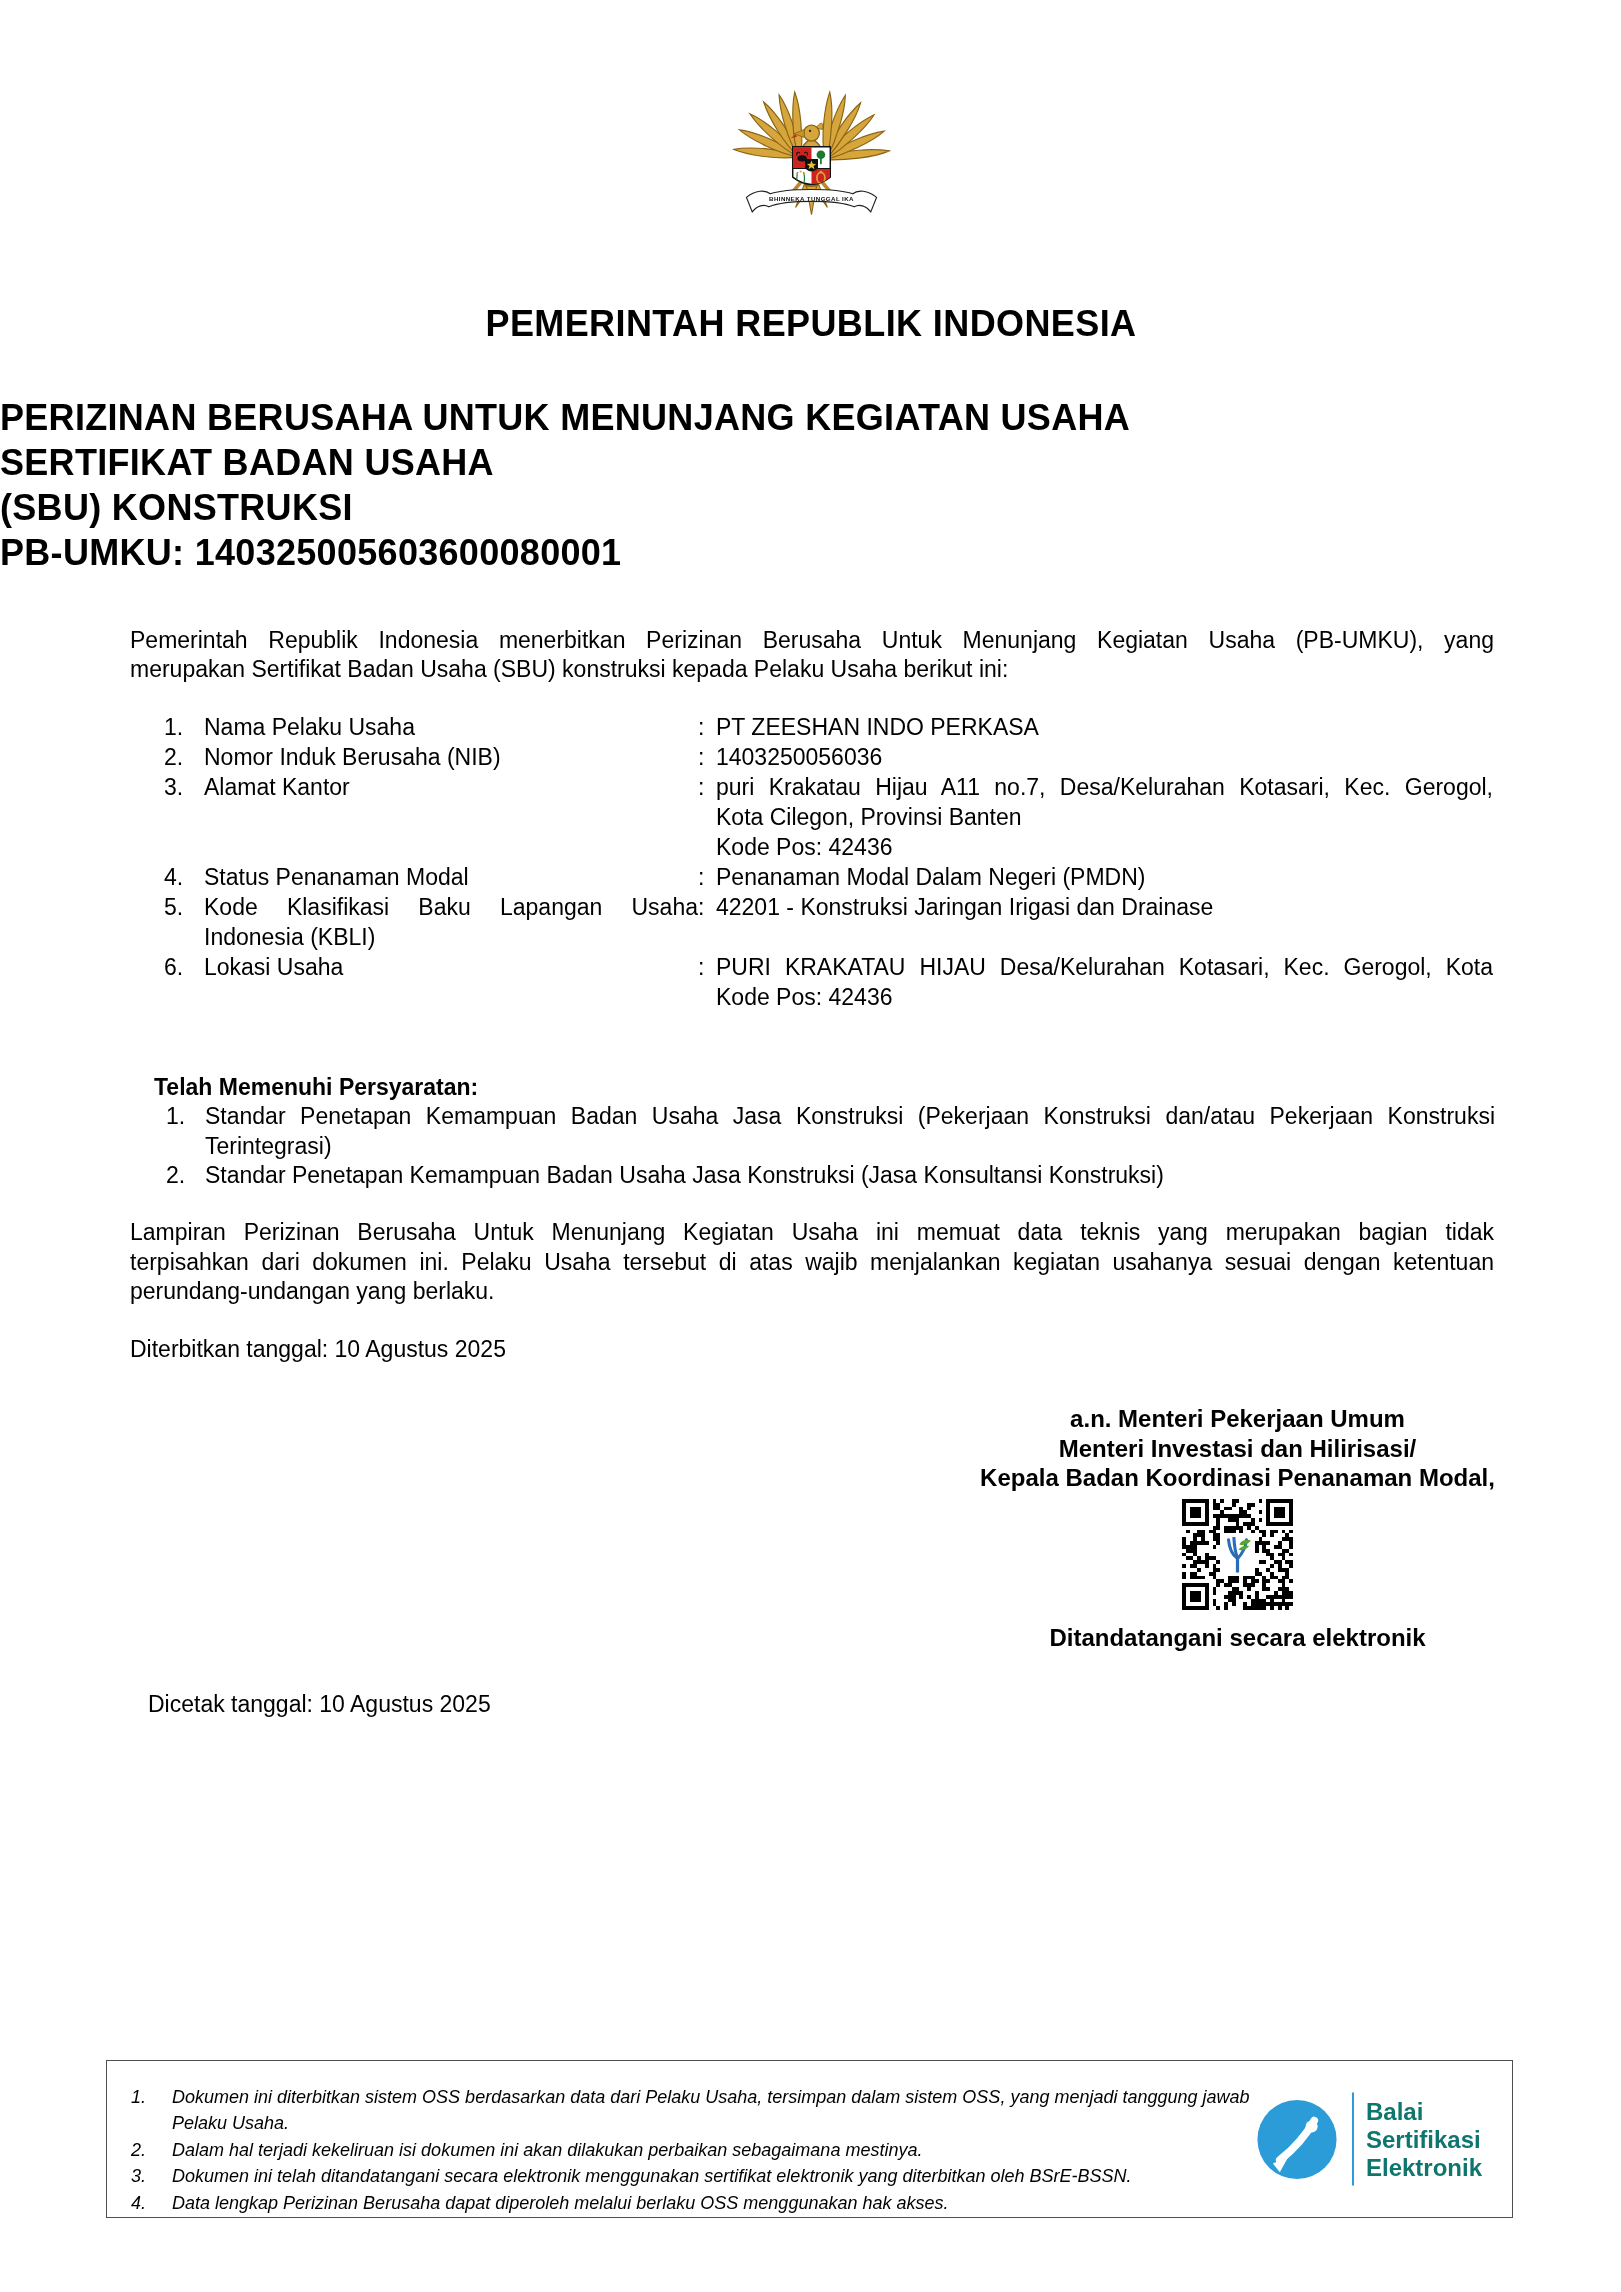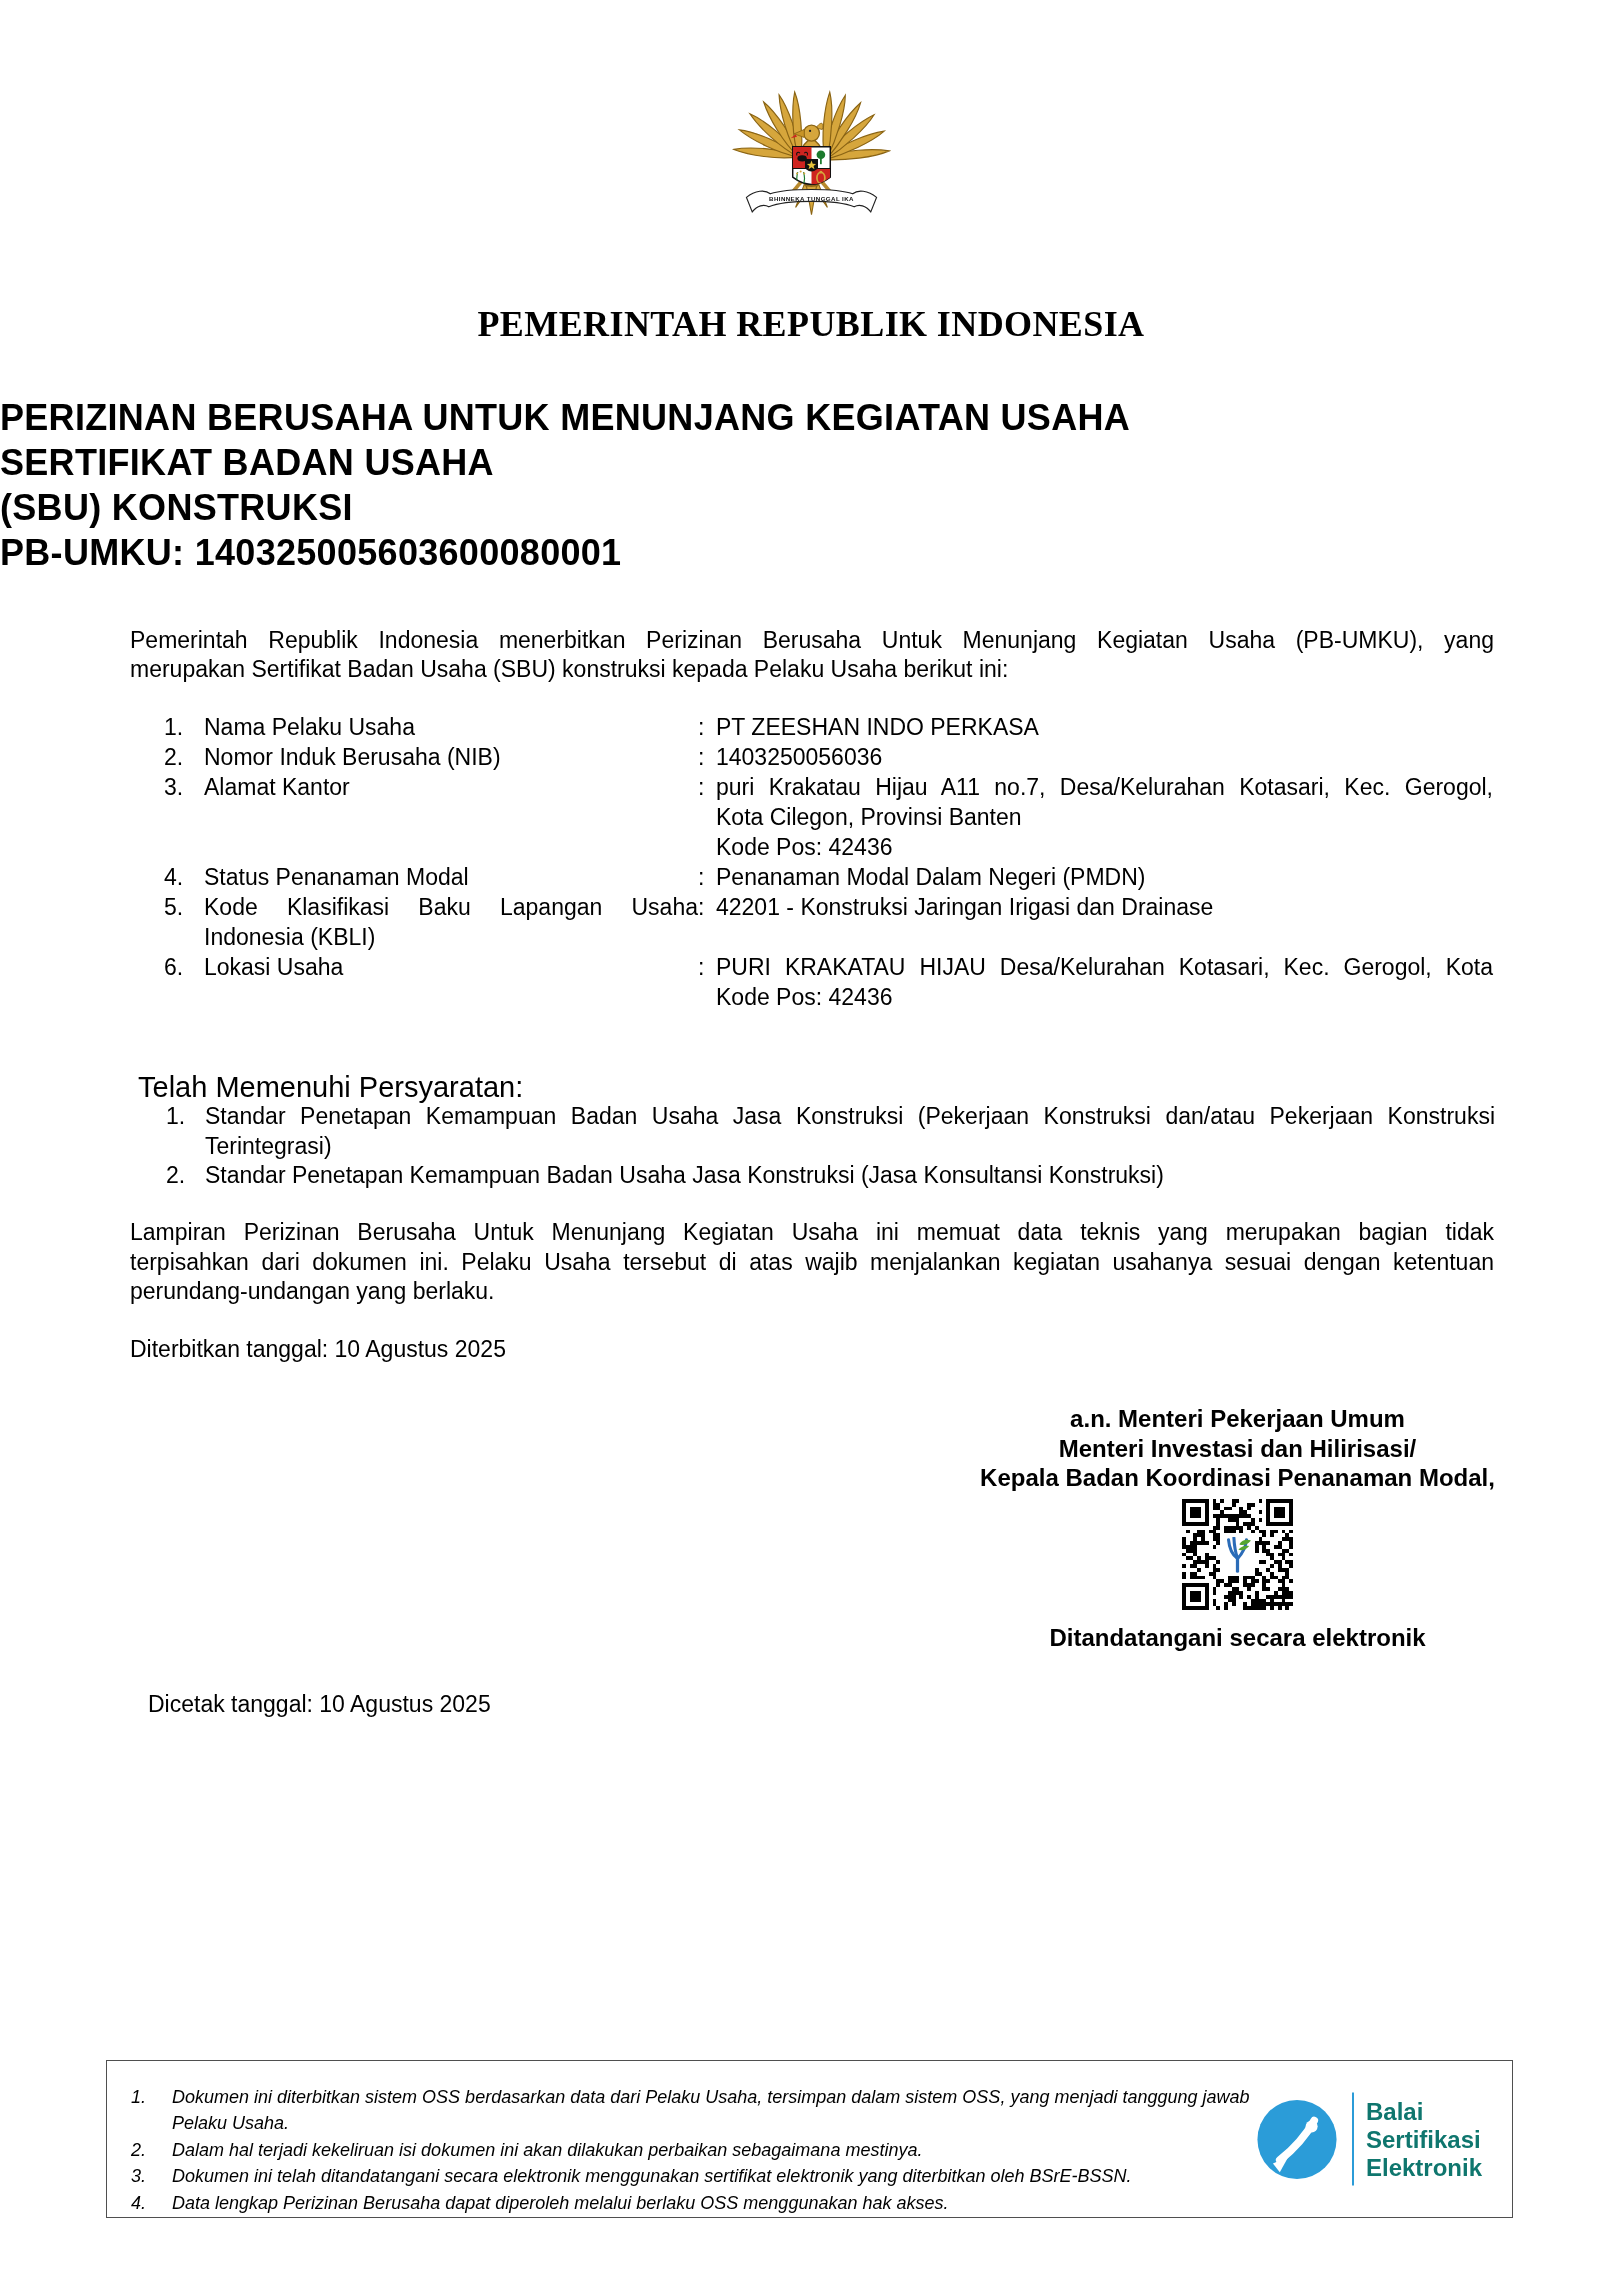--- a/index.html
+++ b/index.html
@@ -4,34 +4,34 @@
 <style>
   html,body{margin:0;padding:0;background:#e8e8e8;}
   .page{
     position:relative;width:1622px;height:2293px;background:#ffffff;
     font-family:"Liberation Sans", sans-serif;color:#000;overflow:hidden;margin:0 auto;
   }
   .abs{position:absolute;}
   
   .emblem{top:75px;left:732px;width:159px;height:161px;}
   .gov-title{top:303px;left:0;width:1622px;text-align:center;
-    font-size:36px;font-weight:bold;letter-spacing:0.4px;font-family:Liberation Serif, serif;}
+    font-size:36px;font-weight:bold;letter-spacing:0.4px;}
   .doc-title{top:395px;left:0;width:1622px;text-align:left;
     font-size:36px;font-weight:bold;line-height:45px;letter-spacing:0.3px;}
   
   .intro{top:626px;left:130px;width:1364px;font-size:23px;line-height:29px;}
   .ln{white-space:nowrap;}
   .ln.j{white-space:normal;text-align:justify;text-align-last:justify;}
   .fields{top:712px;left:164px;width:1330px;font-size:23px;line-height:30px;}
   .frow{display:flex;align-items:flex-start;}
   .fno{width:40px;flex:0 0 40px;}
   .flabel{width:494px;flex:0 0 494px;}
   .fcolon{width:18px;flex:0 0 18px;}
   .fvalue{width:777px;flex:0 0 777px;}
-  .req-head{top:1073px;left:138px;font-size:29px;font-weight:normal;line-height:29.6px;}
+  .req-head{top:1073px;left:154px;font-size:23px;font-weight:bold;line-height:29.6px;}
   .req-items{top:1102px;left:166px;width:1328px;font-size:23px;line-height:29.6px;}
   .rrow{display:flex;align-items:flex-start;}
   .rno{width:39px;flex:0 0 39px;}
   .rtext{width:1290px;flex:0 0 1290px;}
   .closing{top:1218px;left:130px;width:1364px;font-size:23px;line-height:29.6px;}
   .issued{top:1336px;left:130px;font-size:23px;}
   
   .sig{top:1404px;left:951px;width:573px;text-align:center;}
   .sig-lines{font-size:24px;font-weight:bold;line-height:29.6px;}
   .qr-wrap{position:relative;width:111px;height:111px;margin:6.3px auto 0 auto;}

